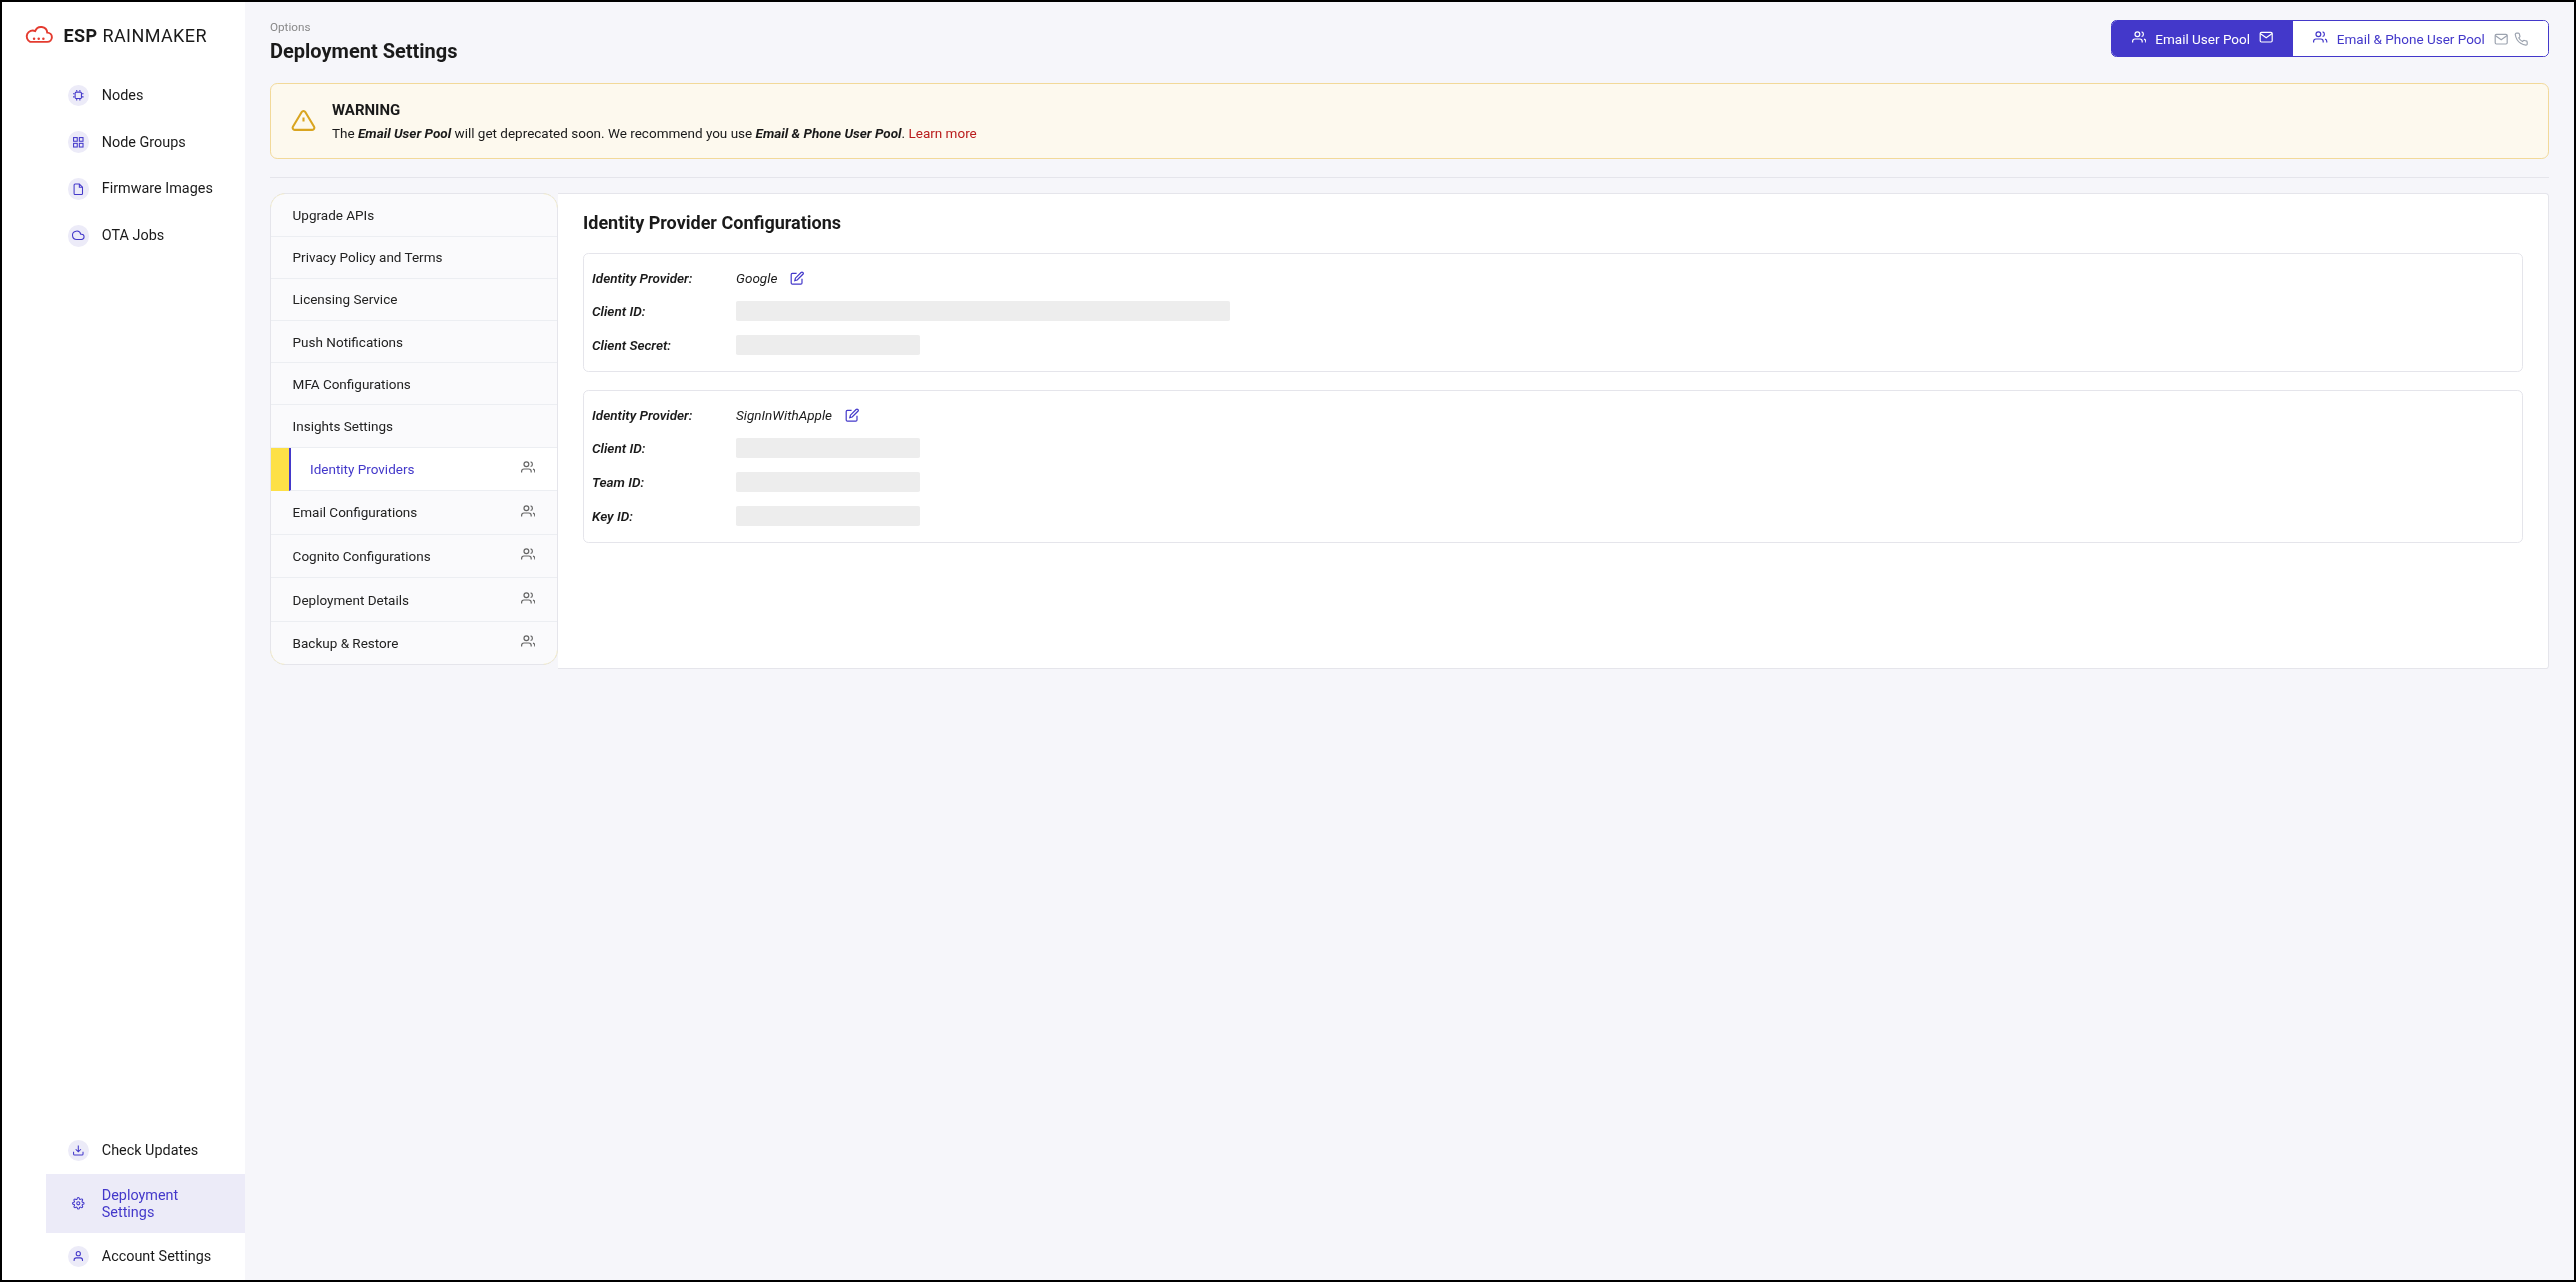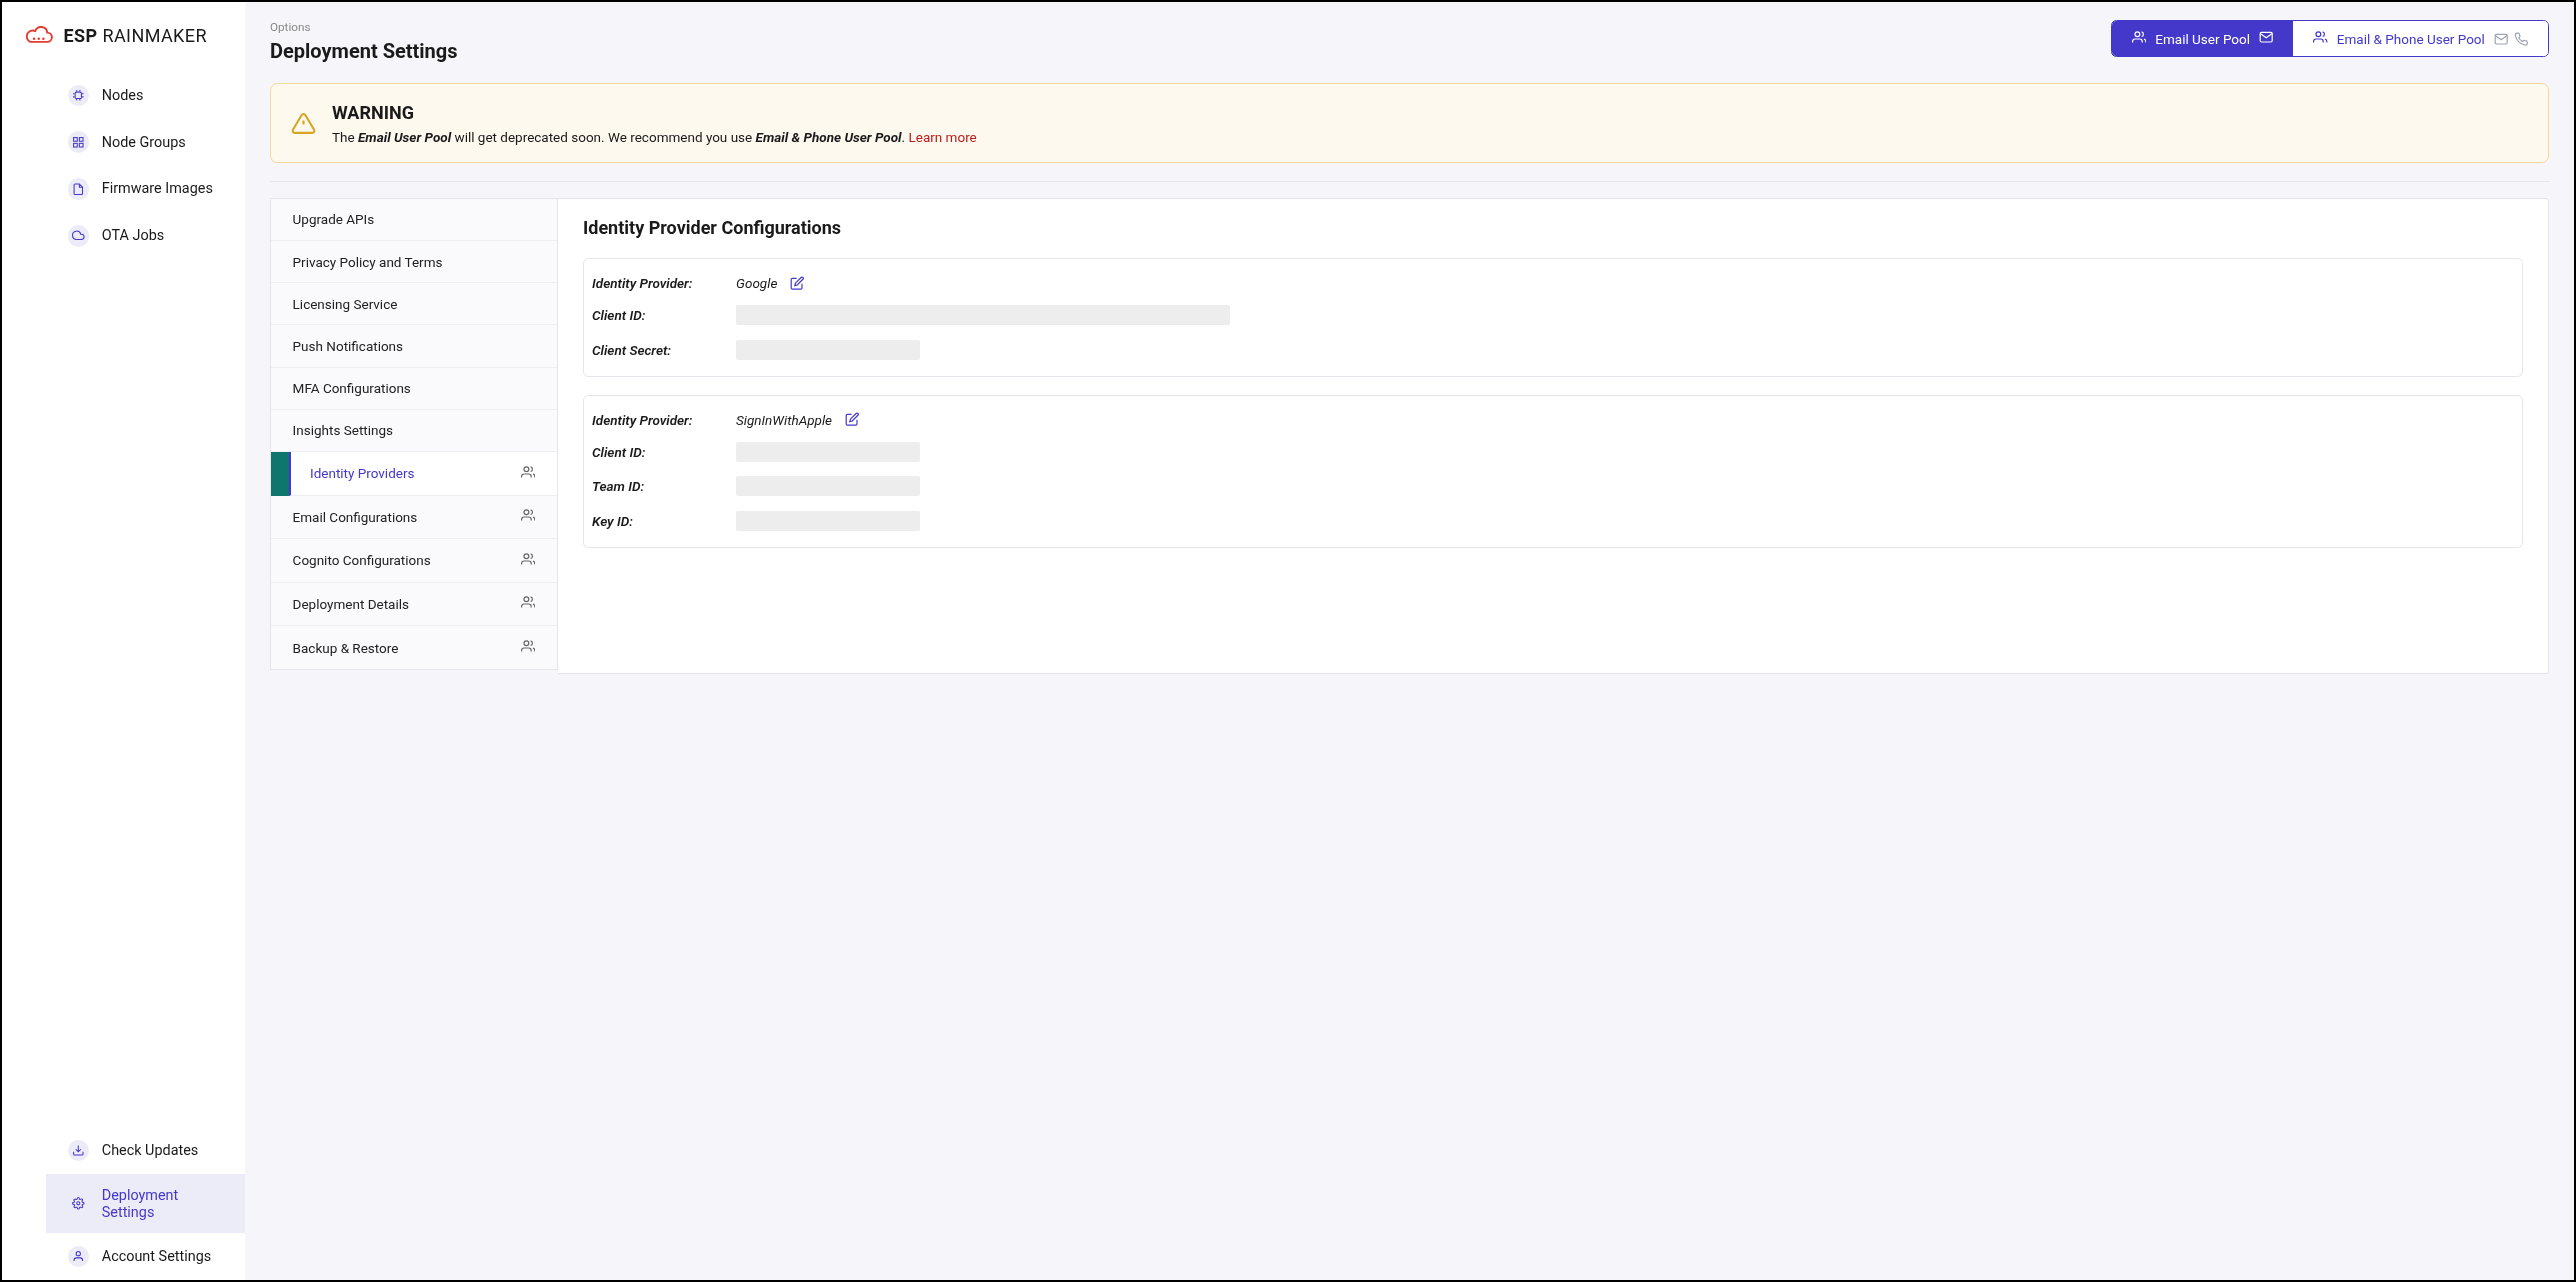--- a/index.html
+++ b/index.html
@@ -29,30 +29,30 @@
   
   .pool-tabs { display: flex; border: 0.9px solid #4338ca; border-radius: 5.4px; overflow: hidden; }
   .pool-tab { display: flex; align-items: center; gap: 9px; padding: 9px 20px; font-size: 13.5px; cursor: pointer; background: #fff; color: #4338ca; }
   .pool-tab.active { background: #4338ca; color: #fff; }
   .pool-tab .tab-icon { display: flex; gap: 5.4px; }
   .pool-tab svg { width: 14.4px; height: 14.4px; }
   
   .warning-box { margin: 5.4px 25px 18px 25px; border: 0.9px solid #f2d999; background: #fdf9ee; border-radius: 7.2px; padding: 14.4px 20px; display: flex; gap: 16px; align-items: center; }
   .warn-icon { width: 25px; height: 25px; flex-shrink: 0; }
   .warn-body { font-size: 13.5px; line-height: 1.5; }
-  .warn-title { font-weight: 700; font-size: 18px; margin-bottom: 1.8px; }
+  .warn-title { font-weight: 700; font-size: 15px; margin-bottom: 1.8px; }
   .warn-body .link { color: #b91c1c; cursor: pointer; }
   .warn-body .strong { font-style: italic; font-weight: 700; }
   
   .divider { height: 0.9px; background: #e5e5eb; margin: 0 25px 0 25px; }
   
   .content-row { display: flex; gap: 0; padding: 16px 25px 25px 25px; align-items: flex-start; }
   
   
-  .settings-tabs { width: 288px; background: #0f766e; border: 0.9px solid #e5e5eb; border-radius: 0; overflow: hidden; }
+  .settings-tabs { width: 288px; background: #fde047; border: 0.9px solid #e5e5eb; border-radius: 15px; overflow: hidden; }
   .stab { padding: 12.6px 21.6px; font-size: 13.5px; border-bottom: 0.9px solid #eceef2; display: flex; align-items: center; justify-content: space-between; cursor: pointer; color: #222; background: #fafafc; }
   .stab:last-child { border-bottom: none; }
   .stab.active { background: #fff; color: #4338ca; border-left: 2.7px solid #4338ca; padding-left: 19px; margin-left: 18px; }
   .stab .suffix-icon { color: #666; }
   .stab .suffix-icon svg { width: 14.4px; height: 14.4px; }
   
   
   .panel { flex: 1; background: #fff; border: 0.9px solid #e5e5eb; border-left: none; border-radius: 0 3.6px 3.6px 0; padding: 18px 25px 25px 25px; min-height: 476px; }
   .panel-title { font-size: 18px; font-weight: 700; margin-bottom: 20px; }
   .panel-sub { display: flex; align-items: center; gap: 14.4px; font-size: 13.5px; color: #333; margin-bottom: 21.6px; }

